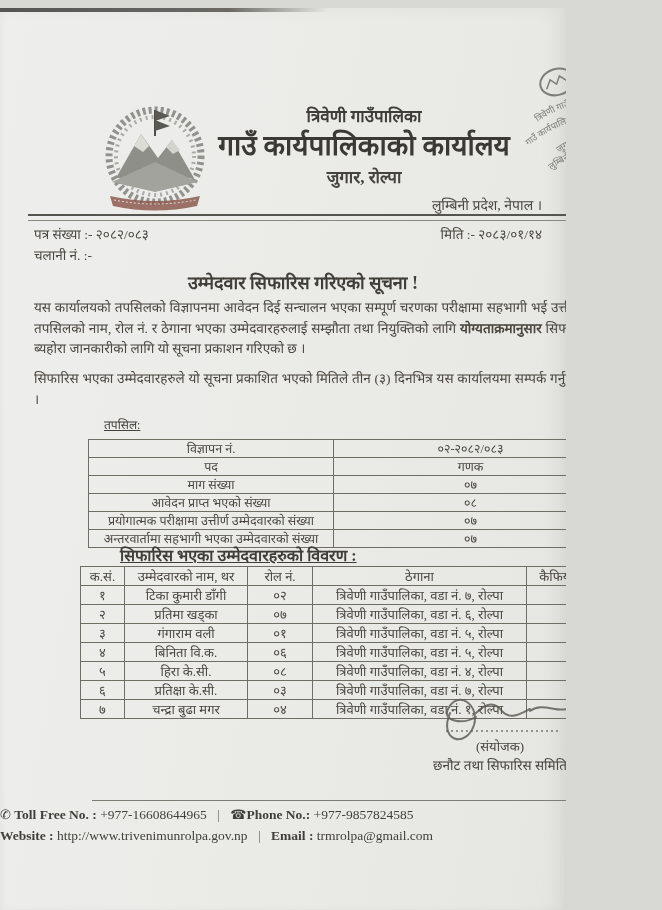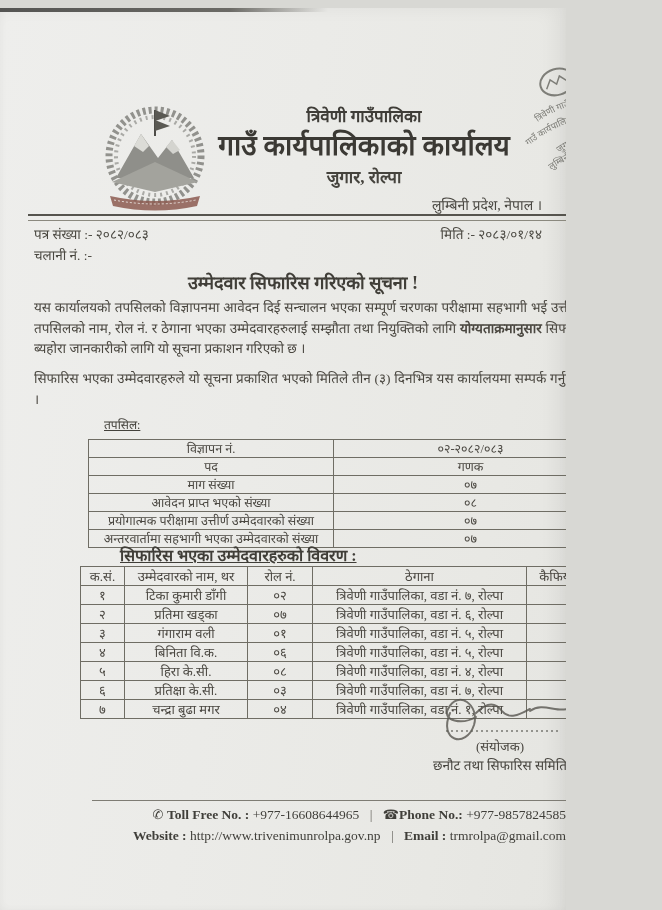--- a/index.html
+++ b/index.html
@@ -43,21 +43,21 @@
   .t1 td{height:14.5px;text-align:center;}
   .t2{left:80px;top:558px;width:510px;font-size:13px;}
   .t2 th{height:17px;}
   .t2 td{height:17.5px;}
 
   .sig-svg{left:418px;top:643px;}
   .sig-role{left:380px;top:729px;width:240px;text-align:center;font-size:13px;color:#4a4741;}
   .sig-committee{left:380px;top:748px;width:240px;text-align:center;font-size:13.5px;color:#46443e;}
 
   .footer-rule{left:92px;top:792px;width:500px;border-top:1.5px solid #7e7c74;}
-  .footer{left:0;right:0;top:797px;text-align:right;font-size:13.5px;line-height:1.55;color:#403f3a;padding-left:27px;}
+  .footer{left:0;right:0;top:797px;text-align:left;font-size:13.5px;line-height:1.55;color:#403f3a;}
   .footer .lbl{font-weight:bold;}
   .footer .sep{padding:0 7px;color:#6b6a63;}
   .footer .ic{font-size:13px;}
 
   .stamp{left:490px;top:54px;transform:rotate(-17deg);opacity:.85;}
 </style>
 </head>
 <body>
 
 <div class="page">

